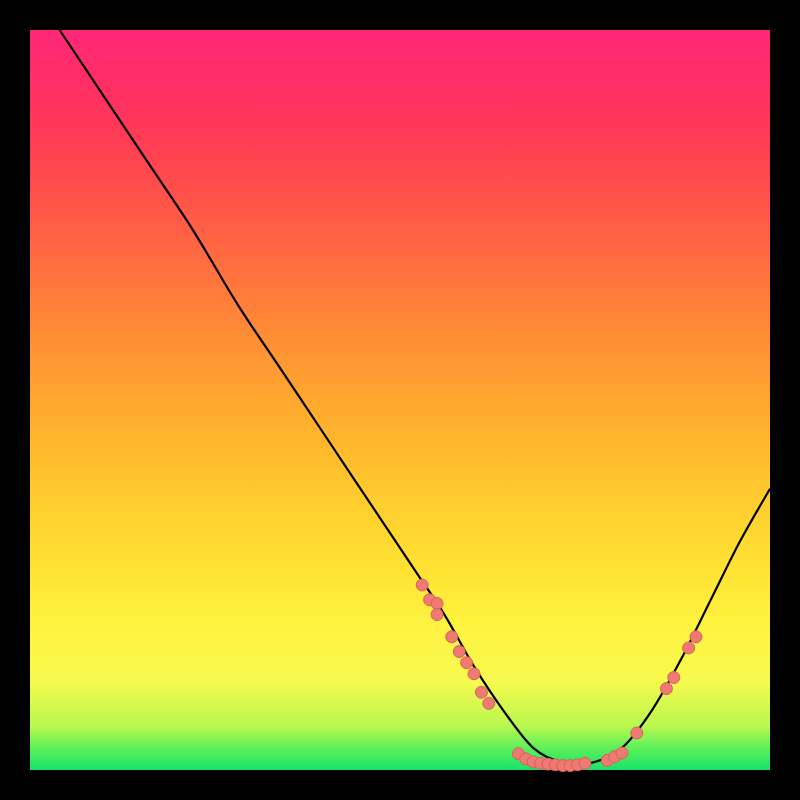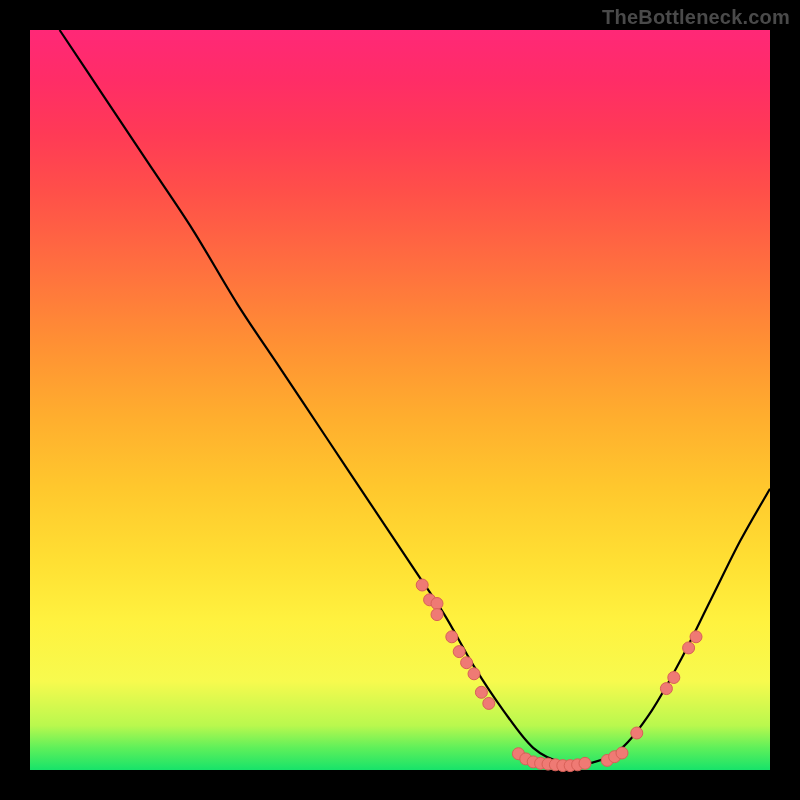--- a/index.html
+++ b/index.html
@@ -68,21 +68,20 @@
   .marker {
     fill: #ef7a74;
     stroke: #d86058;
     stroke-width: 1;
   }
 </style>
 </head>
 <body>
 
 <div class="frame">
-  <div class="watermark">TheBottleneck.com</div>
   <div class="plot-area">
     <svg class="curve" viewBox="0 0 740 740">
       <path id="curve-path" class="curve-path" d="M 29.6 0.0 C 37.0 11.1, 59.2 44.4, 74.0 66.6 C 88.8 88.8, 103.6 111.0, 118.4 133.2 C 133.2 155.4, 148.0 176.4, 162.8 199.8 C 177.6 223.2, 192.4 250.4, 207.2 273.8 C 222.0 297.2, 236.8 318.2, 251.6 340.4 C 266.4 362.6, 281.2 384.8, 296.0 407.0 C 310.8 429.2, 325.6 451.4, 340.4 473.6 C 355.2 495.8, 372.5 521.7, 384.8 540.2 C 397.1 558.7, 404.5 568.6, 414.4 584.6 C 424.3 600.6, 434.1 620.4, 444.0 636.4 C 453.9 652.4, 463.7 667.2, 473.6 680.8 C 483.5 694.4, 493.3 709.2, 503.2 717.8 C 513.1 726.4, 522.9 730.1, 532.8 732.6 C 542.7 735.1, 552.5 735.1, 562.4 732.6 C 572.3 730.1, 582.1 726.4, 592.0 717.8 C 601.9 709.2, 611.7 695.6, 621.6 680.8 C 631.5 666.0, 641.3 647.5, 651.2 629.0 C 661.1 610.5, 670.9 589.5, 680.8 569.8 C 690.7 550.1, 700.5 529.1, 710.4 510.6 C 720.3 492.1, 735.1 467.4, 740.0 458.8"></path>
       <g id="markers">
           <circle cx="392.2" cy="555.0" r="6" class="marker"></circle>
           <circle cx="399.6" cy="569.8" r="6" class="marker"></circle>
           <circle cx="407.0" cy="573.5" r="6" class="marker"></circle>
           <circle cx="407.0" cy="584.6" r="6" class="marker"></circle>
           <circle cx="421.8" cy="606.8" r="6" class="marker"></circle>
           <circle cx="429.2" cy="621.6" r="6" class="marker"></circle>

